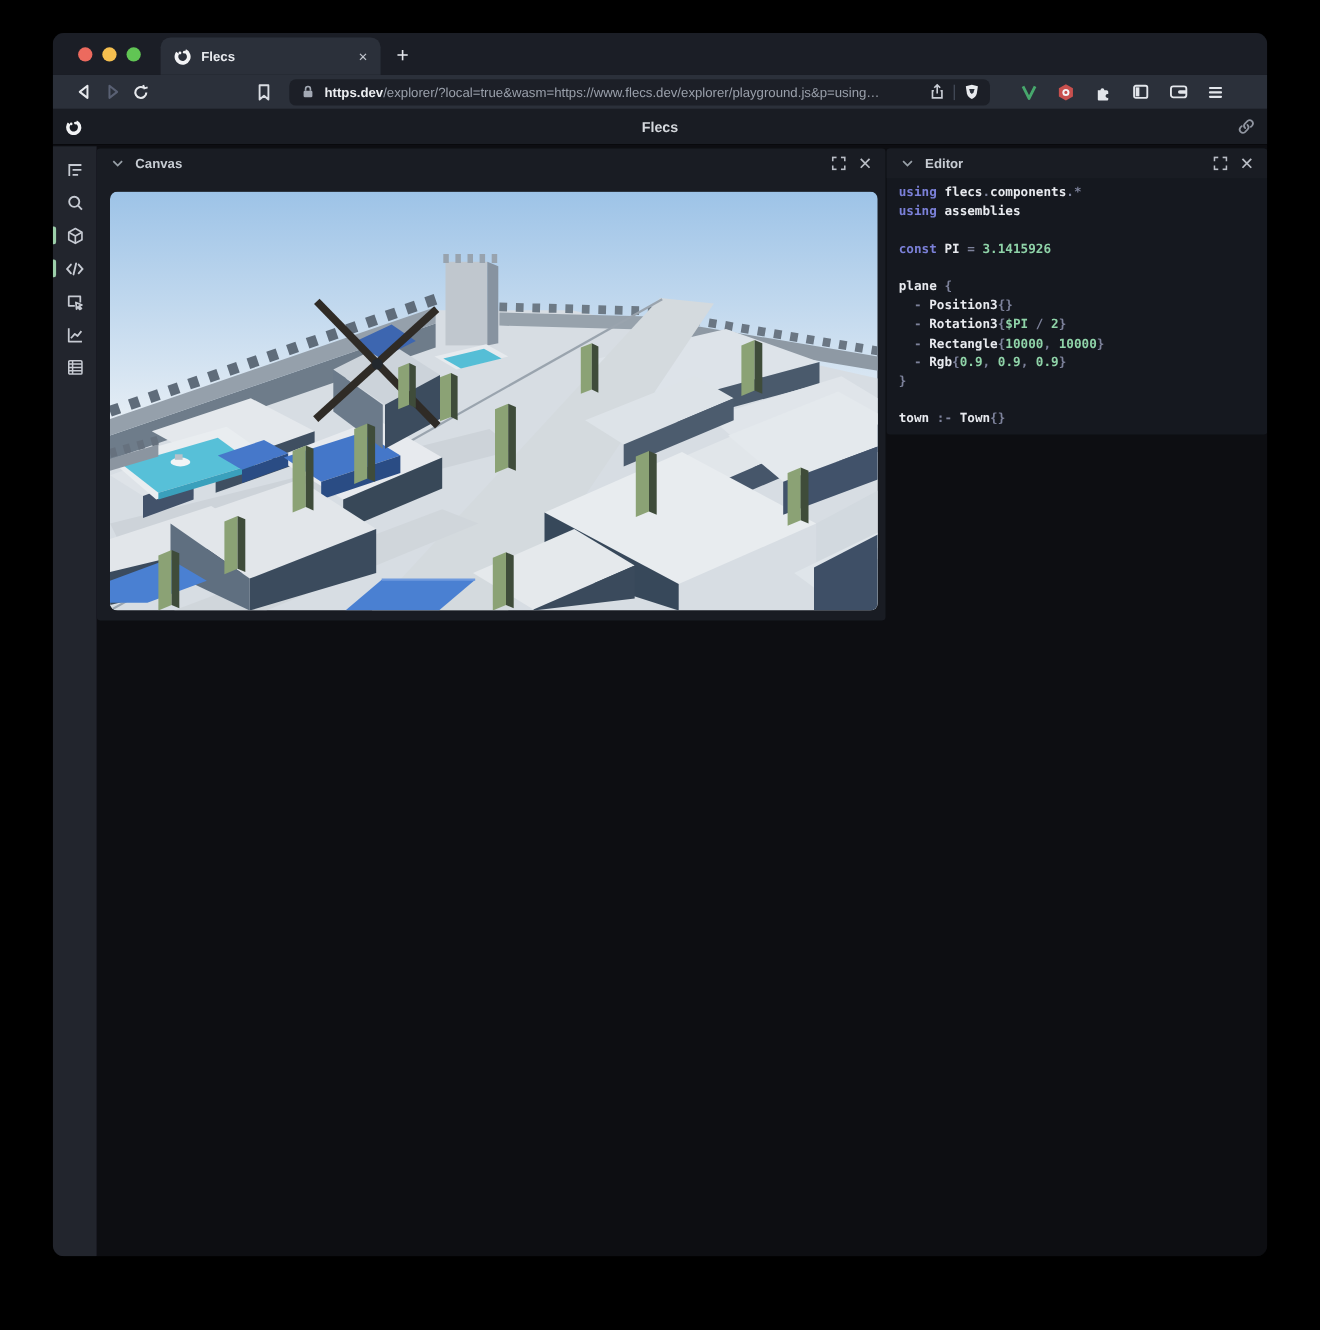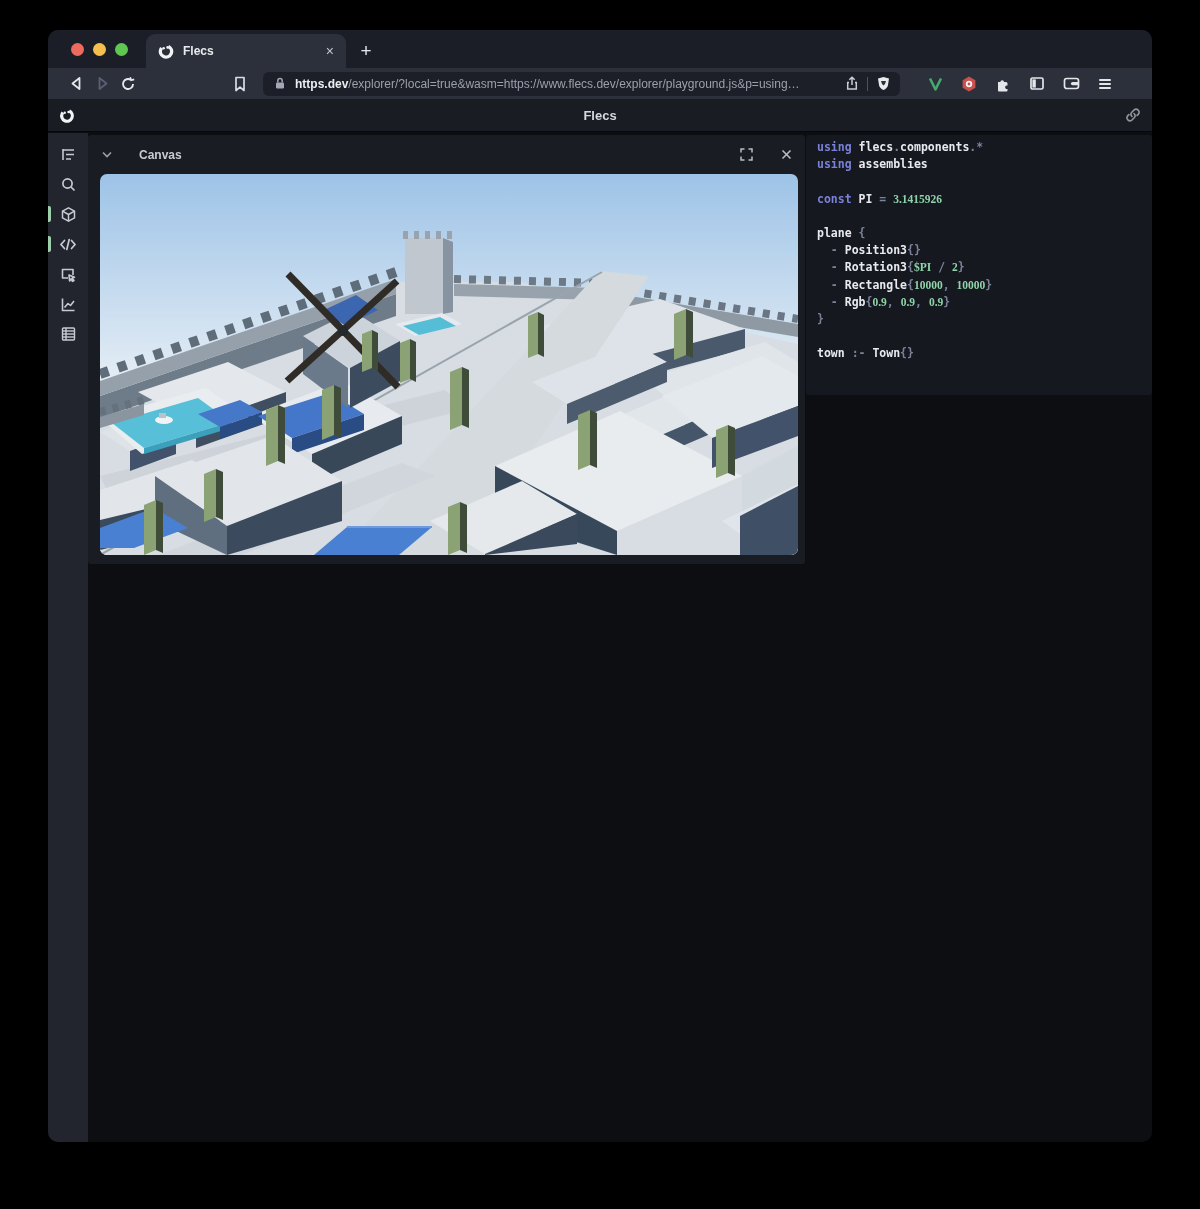--- a/index.html
+++ b/index.html
@@ -43,37 +43,37 @@
   .content { position:absolute; top:103px; bottom:0; left:0; right:0; display:flex; }
   .side { width:40px; background:#22252d; padding-top:6px; display:flex; flex-direction:column; align-items:center; }
   .side-btn { width:40px; height:30px; display:flex; align-items:center; justify-content:center; position:relative; }
   .side-btn svg { stroke:#c6cad2; }
   .side-btn.active::before { content:''; position:absolute; left:0; top:7px; width:3px; height:16px;
     background:#9ccfaa; border-radius:0 2px 2px 0; }
   .main { flex:1; position:relative; background:#0d0e12; }
 
   
   .panel { position:absolute; background:#191c23; border-radius:3px; }
-  .panel-head { height:27px; display:flex; align-items:flex-end; gap:24px; padding:0 11px; }
+  .panel-head { height:27px; display:flex; align-items:center; gap:8px; padding:0 11px; }
   .panel-title { font-size:12px; font-weight:700; color:#c7ccd3; }
   .panel-head .spacer { flex:1; }
   .head-ic { display:flex; align-items:center; justify-content:center; width:16px; height:16px; }
 
   .canvas-panel { left:0; top:2px; width:717px; height:429px; }
   .canvas-body { position:absolute; left:12px; top:39px; width:698px; height:381px;
     border-radius:7px; overflow:hidden; }
   .canvas-body svg { display:block; }
 
   .editor-panel { left:718px; top:2px; right:0; height:260px; background:#15181f; }
   .editor-panel .panel-head { background:#191c23; border-radius:3px 3px 0 0; }
   .code { padding:4px 0 0 11px; font-family:"DejaVu Sans Mono",monospace; font-size:11.5px;
     font-weight:700; line-height:17.2px; white-space:pre; }
   .code .kw  { color:#7b80d8; }
   .code .id  { color:#e8eaef; }
-  .code .num { color:#8fd3a8;font-family:Liberation Serif, serif; }
+  .code .num { color:#8fd3a8; }
   .code .pun { color:#7d829b; }
 </style>
 </head>
 <body>
 
 <div class="window">
 
   <div class="tabbar">
     <div class="traffic">
       <span class="dot r"></span>
@@ -416,18 +416,38 @@
               <g>
                   <polygon points="262,198 272,194 272,156 262,160" fill="#8ba275"></polygon>
                   <polygon points="272,194 278,197 278,159 272,156" fill="#3f4c3a"></polygon>
                 </g>
             </g>
           </svg>
         </div>
       </div>
 
       <div class="panel editor-panel">
+        <div class="panel-head">
+          <span class="head-ic">
+            <svg width="10" height="7" viewBox="0 0 10 7">
+                <path d="M1 1.5 L5 5.5 L9 1.5" fill="none" stroke="#98a0a8" stroke-width="1.6"></path>
+              </svg>
+          </span>
+          <span class="panel-title">Editor</span>
+          <span class="spacer"></span>
+          <span class="head-ic">
+            <svg width="13" height="13" viewBox="0 0 13 13" fill="none" stroke="#b9bdc5" stroke-width="1.5">
+                <path d="M1 4.5 V1 H4.5 M8.5 1 H12 V4.5 M12 8.5 V12 H8.5 M4.5 12 H1 V8.5"></path>
+              </svg>
+          </span>
+          <span class="head-ic">
+            <svg width="11" height="11" viewBox="0 0 11 11" stroke="#b9bdc5" stroke-width="1.6">
+                <line x1="1.5" y1="1.5" x2="9.5" y2="9.5"></line>
+                <line x1="9.5" y1="1.5" x2="1.5" y2="9.5"></line>
+              </svg>
+          </span>
+        </div>
         <div class="code"><div><span class="kw">using </span><span class="id">flecs</span><span class="pun">.</span><span class="id">components</span><span class="pun">.*</span></div><div><span class="kw">using </span><span class="id">assemblies</span></div><div>&nbsp;</div><div><span class="kw">const </span><span class="id">PI</span><span class="pun"> = </span><span class="num">3.1415926</span></div><div>&nbsp;</div><div><span class="id">plane </span><span class="pun">{</span></div><div><span class="pun">  - </span><span class="id">Position3</span><span class="pun">{}</span></div><div><span class="pun">  - </span><span class="id">Rotation3</span><span class="pun">{</span><span class="num">$PI</span><span class="pun"> / </span><span class="num">2</span><span class="pun">}</span></div><div><span class="pun">  - </span><span class="id">Rectangle</span><span class="pun">{</span><span class="num">10000</span><span class="pun">, </span><span class="num">10000</span><span class="pun">}</span></div><div><span class="pun">  - </span><span class="id">Rgb</span><span class="pun">{</span><span class="num">0.9</span><span class="pun">, </span><span class="num">0.9</span><span class="pun">, </span><span class="num">0.9</span><span class="pun">}</span></div><div><span class="pun">}</span></div><div>&nbsp;</div><div><span class="id">town </span><span class="pun">:- </span><span class="id">Town</span><span class="pun">{}</span></div></div>
       </div>
 
     </div>
   </div>
 </div>
 
 </body></html>

